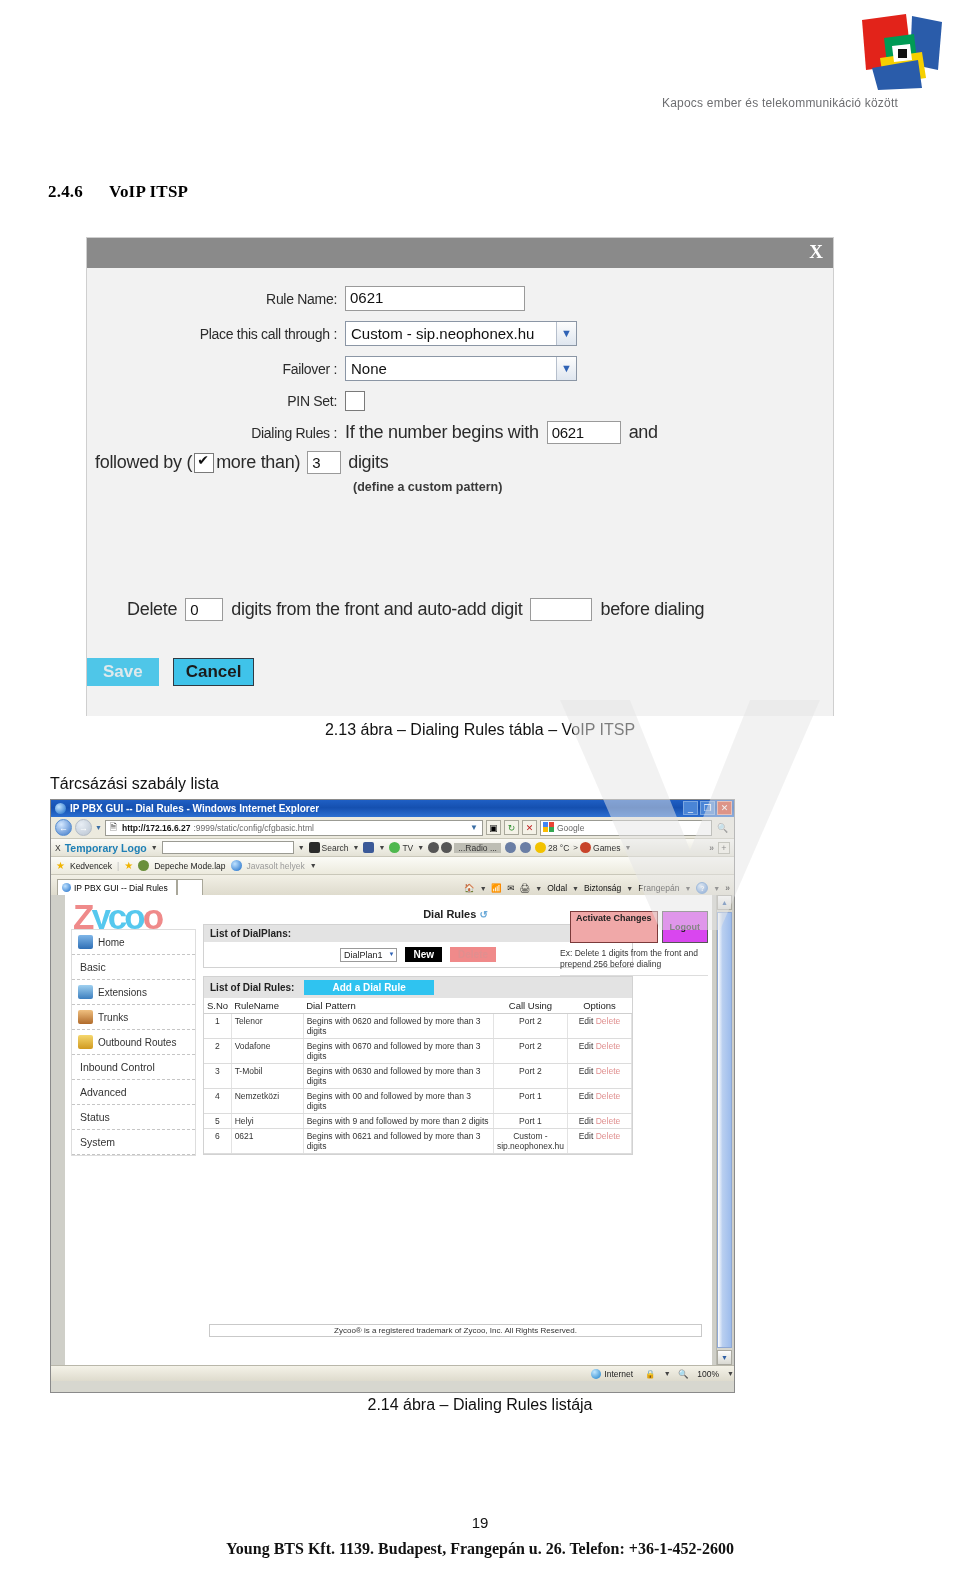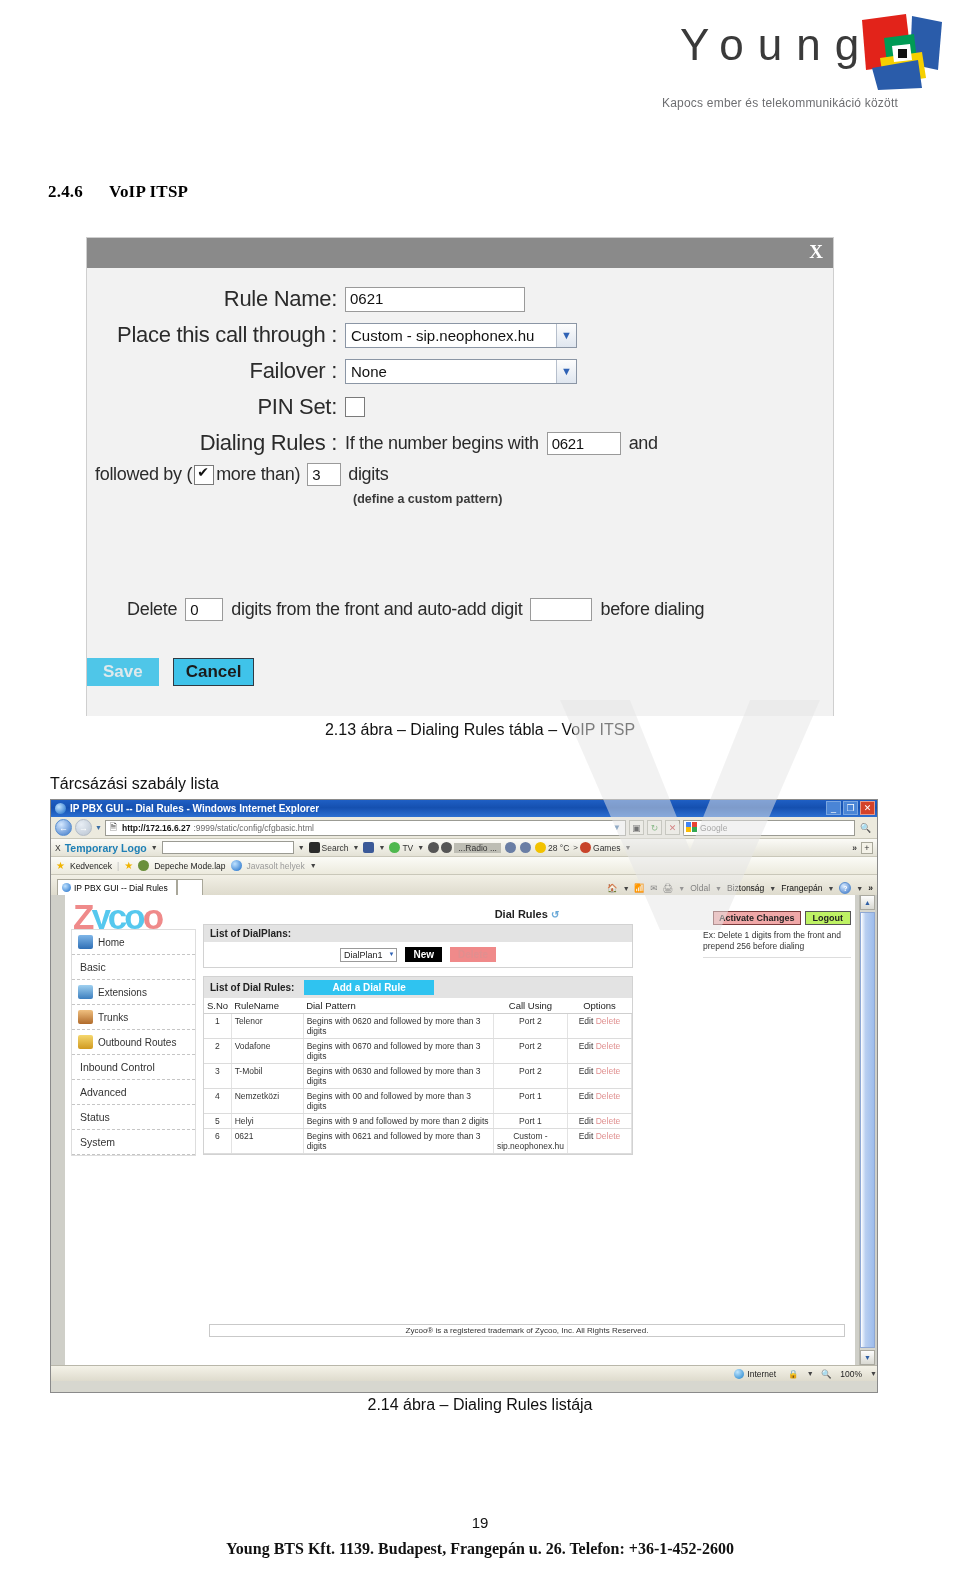--- a/index.html
+++ b/index.html
@@ -28,21 +28,21 @@
 
   
   .fig1 { position:absolute; left:86px; top:237px; width:748px; height:479px;
           background:#f2f2f2; border:1px solid #cfcfcf; }
   .fig1-title { height:30px; background:#8a8a8a; position:relative; }
   .fig1-x { position:absolute; right:10px; top:3px; color:#fff; font-size:19px; font-weight:bold;
             font-family:"Liberation Serif", serif; }
   .fig1-body { position:relative; height:448px; background:#f2f2f2; }
 
   .frm-row { display:flex; align-items:center; margin-bottom:10px; }
-  .frm-label { width:258px; text-align:right; padding-right:8px; font-size:22px; color:#2b2b2b;
+  .frm-label { width:258px; text-align:right; padding-right:8px; font-size:14px; color:#2b2b2b;
                font-family:"Liberation Sans", sans-serif; letter-spacing:-.3px; }
   .ipt { background:#fff; border:1px solid #9a9a9a; font-size:15px; padding:2px 4px; color:#111;
          font-family:"Liberation Sans", sans-serif; }
   .sel { background:#fff; border:1px solid #8b96a5; font-size:15px; color:#111; height:25px;
          display:flex; align-items:center; position:relative; padding-left:5px;
          font-family:"Liberation Sans", sans-serif; }
   .sel .arrow { position:absolute; right:0; top:0; width:20px; height:100%;
                 background:linear-gradient(#fdfdfd,#dfe6ef); border-left:1px solid #b6bfcc;
                 display:flex; align-items:center; justify-content:center; }
   .sel .arrow i { font-style:normal; color:#2f62b5; font-size:11px; line-height:1; }
@@ -65,21 +65,21 @@
               border:none; font-family:"Liberation Sans", sans-serif; }
   .btn-cancel { background:#3fc3ea; color:#1b1b1b; font-size:17px; font-weight:bold; padding:3px 12px;
                 border:1px solid #2f3a44; font-family:"Liberation Sans", sans-serif; }
 
   .caption { position:absolute; width:100%; text-align:center; font-size:16px; color:#111; }
 
   
   .body-line { position:absolute; left:50px; font-size:16px; color:#111; }
 
   
-  .fig2 { position:absolute; left:50px; top:799px; width:828px; height:594px;
+  .fig2 { position:absolute; left:50px; top:799px; width:685px; height:594px;
           background:#d7d7cf; border:1px solid #8a8a8a; overflow:hidden; }
 
   .ie-title { height:17px; background:linear-gradient(#1f5fc4,#1550b0 45%,#2c6fd1);
               display:flex; align-items:center; padding-left:4px; position:relative; }
   .ie-title .tl { color:#fff; font-size:10px; font-weight:bold; margin-left:4px;
                   font-family:"Liberation Sans", sans-serif; white-space:nowrap;}
   .ie-ico { width:11px; height:11px; border-radius:50%;
             background:radial-gradient(circle at 35% 35%,#bfe2ff,#1668c6); display:inline-block; }
   .win-btns { position:absolute; right:2px; top:1px; display:flex; gap:2px; }
   .win-btn { width:15px; height:14px; border:1px solid #7aa6e0; background:#4a85d6;
@@ -161,22 +161,22 @@
                    border-bottom:1px solid #cfcfcf; text-align:left; }
   table.rules td { padding:2px 3px; border-bottom:1px solid #dcdcdc; border-right:1px solid #e3e3e3;
                    color:#333; vertical-align:top; }
   table.rules td.c { text-align:center; }
   .edit { color:#333; } .del { color:#e08f8f; }
 
   .rightpanel { position:absolute; right:0; top:6px; width:148px; }
   .rp-btns { display:flex; gap:4px; justify-content:flex-end; }
   .rp-act { background:#f0a8a8; border:1px solid #7a3a3a; font-size:9px; font-weight:bold;
             padding:1px 5px; color:#222; }
-  .rp-out { background:#bef264; border:1px solid #555; font-size:9px; font-weight:bold;
-            padding:1px 7px; color:#222; }
+  .rp-out { background:#d946ef; border:1px solid #555; font-size:9px; font-weight:bold;
+            padding:10px 7px; color:#222; }
   .rp-note { margin-top:5px; font-size:8.5px; color:#333; line-height:1.35;
              border-bottom:1px solid #ddd; padding-bottom:4px; }
 
   .footbar { position:absolute; left:6px; right:6px; bottom:4px; height:13px; background:#fff;
              border:1px solid #c9c9c9; font-size:8px; color:#333; display:flex;
              align-items:center; justify-content:center; }
 
   .vscroll { position:absolute; right:2px; top:0; width:16px; bottom:0; background:#d7d7cf;
              border-left:1px solid #b7b7ae; }
   .vs-btn { height:15px; background:linear-gradient(#fdfdfd,#d9d9d2); border:1px solid #aaa9a0;
@@ -194,21 +194,20 @@
   .footer { position:absolute; width:100%; text-align:center; font-size:16px; font-weight:bold;
             font-family:"Liberation Serif", serif; color:#111; }
 
   
   .wm { position:absolute; pointer-events:none; opacity:.5; }
 </style>
 </head>
 <body>
 
 <div class="brand">
-  <div class="brand-word">Young</div>
   <div class="brand-mark">
     <svg width="84" height="78" viewBox="0 0 84 78">
       <polygon points="2,8 46,2 52,52 6,58" fill="#e2231a"></polygon>
       <polygon points="52,4 82,10 78,58 50,52" fill="#2a5caa"></polygon>
       <polygon points="24,26 54,22 57,48 27,52" fill="#009a55"></polygon>
       <polygon points="20,46 62,40 66,66 24,72" fill="#f6d000"></polygon>
       <polygon points="12,56 58,48 62,76 18,78" fill="#2a5caa"></polygon>
       <polygon points="32,34 50,32 52,48 34,50" fill="#ffffff"></polygon>
       <rect x="38" y="37" width="9" height="9" fill="#111"></rect>
     </svg>

